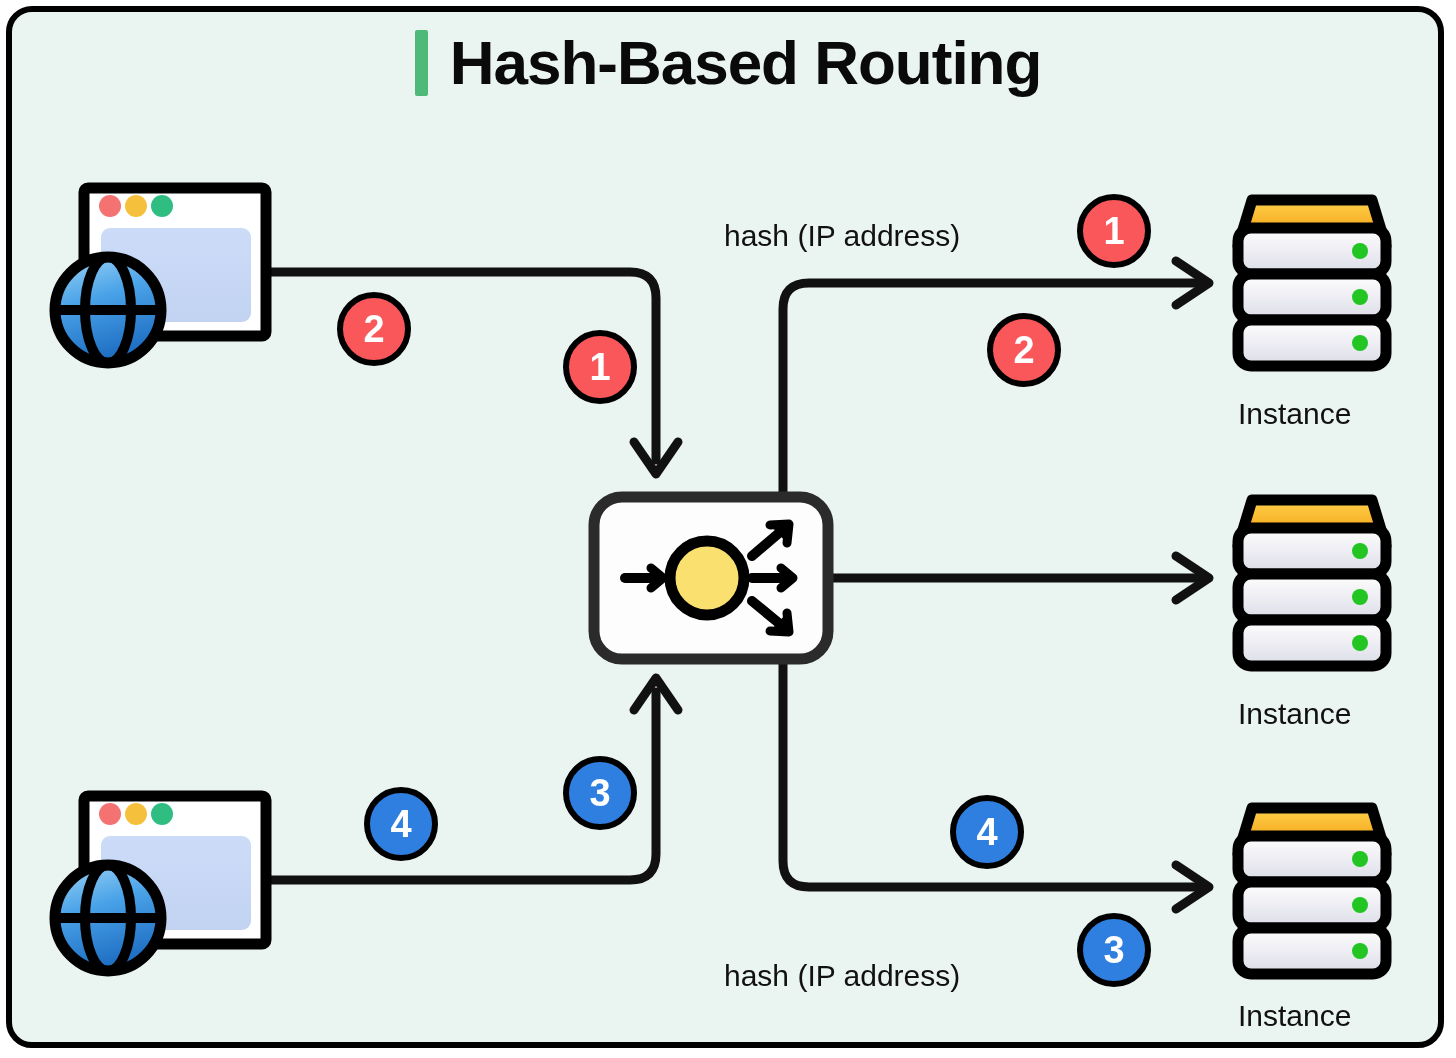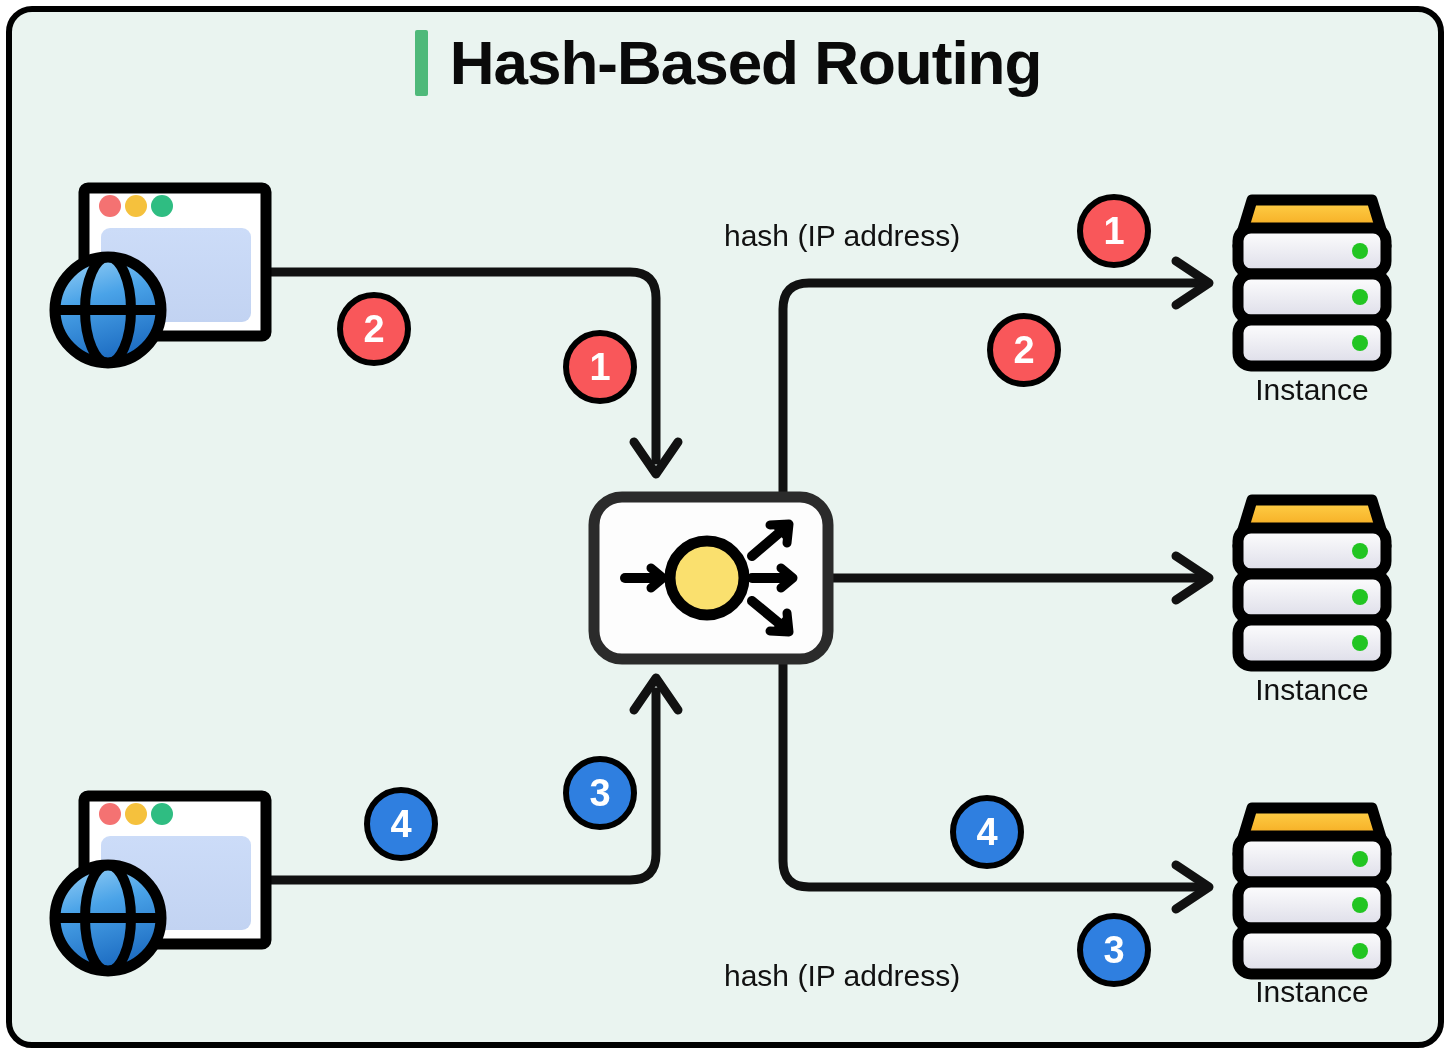--- a/index.html
+++ b/index.html
@@ -81,21 +81,22 @@
     font-size: 30px;
     color: #111111;
     white-space: nowrap;
     margin-top: 27px;
   }
   .node-label {
     position: absolute;
     font-size: 30px;
     color: #111111;
     white-space: nowrap;
-    text-align: center;
+    text-align: left;
+    margin-top: 24px;
   }
 </style>
 </head>
 <body>
 
 <div id="canvas">
 
   <div id="frame"></div>
 
   <div class="title-wrap">

